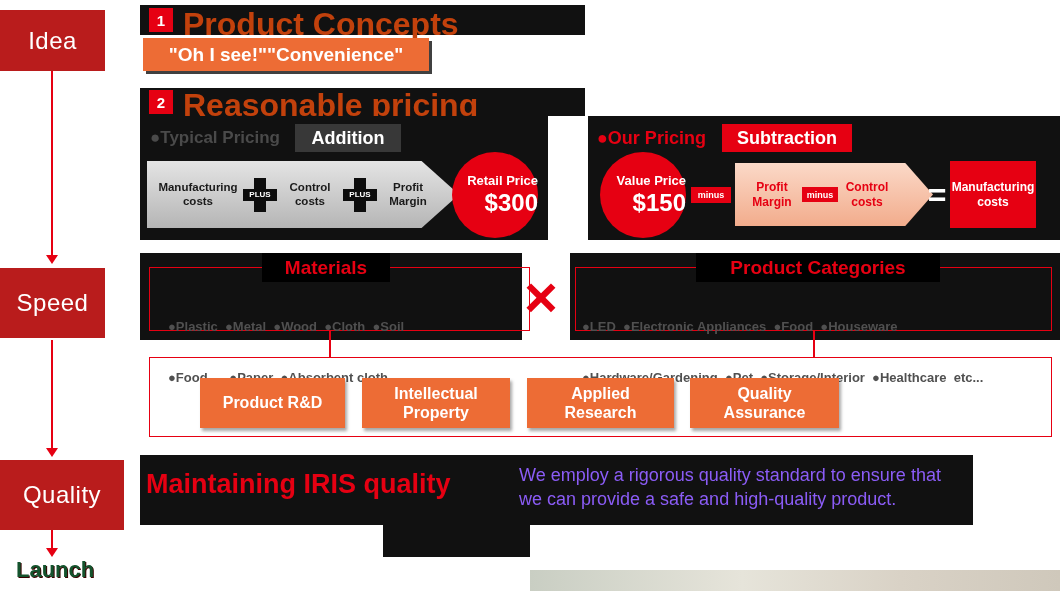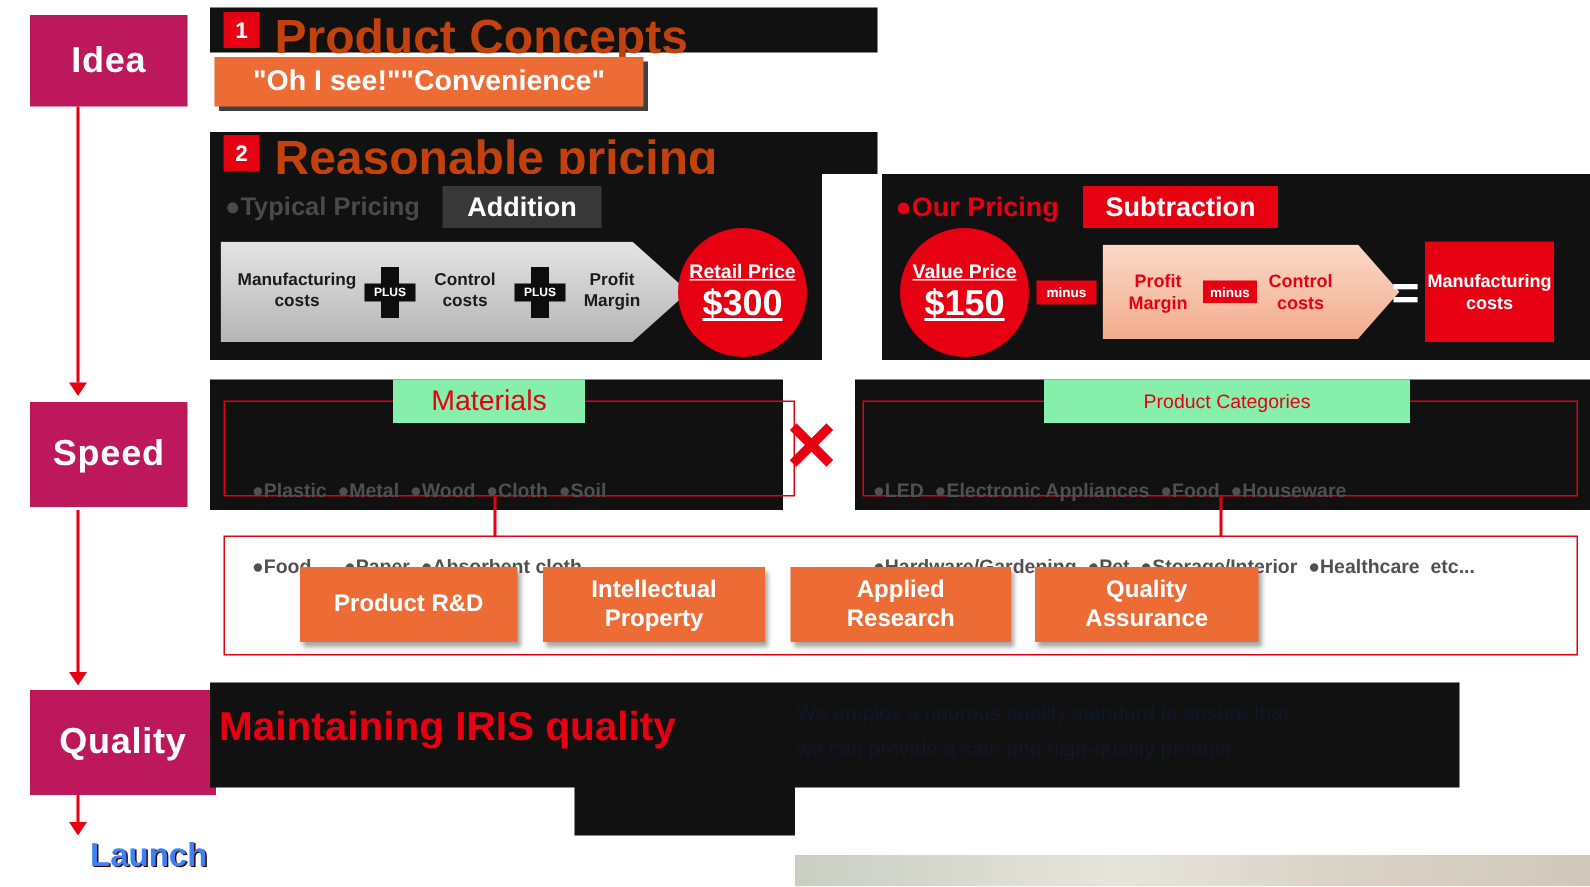--- a/index.html
+++ b/index.html
@@ -1,65 +1,65 @@
 <!DOCTYPE html>
 <html><head>
 <meta charset="utf-8">
 <style>
   * { margin:0; padding:0; box-sizing:border-box; }
   body { font-family:"Liberation Sans", sans-serif; background:#fff; }
   .stage { position:relative; width:1060px; height:591px; background:#fff; overflow:hidden; font-family:"Liberation Sans", sans-serif; }
   .abs { position:absolute; }
   .black { background:#111; }
   .flexc { display:flex; align-items:center; justify-content:center; }
-  .redfill { background:#be185d; color:#fff; font-weight:bold;margin-left:20px; }
+  .redfill { background:#b91c1c; color:#fff; font-weight:normal; }
   .railbox { font-size:24px; letter-spacing:.5px; }
   .vline { position:absolute; width:2px; background:#e60012; }
   .ahead { position:absolute; width:0; height:0; border-left:6px solid transparent; border-right:6px solid transparent; border-top:9px solid #e60012; }
   .badge { position:absolute; width:24px; height:24px; background:#e60012; color:#fff; font-weight:bold; font-size:15px; display:flex; align-items:center; justify-content:center; }
   .sec-title { position:absolute; color:#c2410c; font-weight:bold; font-size:32px; white-space:nowrap; }
   .tag { position:absolute; background:#ed6c35; color:#fff; font-weight:bold; font-size:19px; display:flex; align-items:center; justify-content:center; box-shadow:3px 3px 0 rgba(0,0,0,.75); white-space:nowrap; }
   .graylabel { position:absolute; color:#4a4a4a; font-weight:bold; font-size:17px; white-space:nowrap; }
   .redlabel { position:absolute; color:#e60012; font-weight:bold; font-size:18px; white-space:nowrap; }
   .methodbox { position:absolute; font-weight:bold; font-size:18px; color:#fff; display:flex; align-items:center; justify-content:center; }
   .chevron { position:absolute; display:flex; align-items:center; }
   .chev-gray { clip-path:polygon(0 0,88% 0,100% 50%,88% 100%,0 100%); background:linear-gradient(180deg,#e4e4e4,#b5b5b5); padding-left:8px; gap:2px; }
   .chev-pink { clip-path:polygon(0 0,86% 0,100% 50%,86% 100%,0 100%); background:linear-gradient(180deg,#fbd9c8,#f2ac8c); padding-left:10px; gap:3px; }
   .chev-item { font-weight:bold; text-align:center; line-height:1.2; }
   .gray-item { color:#1a1a1a; font-size:11.5px; }
   .pink-item { color:#e60012; font-size:12px; }
   .plus { position:relative; width:34px; height:34px; flex:0 0 34px; }
   .plus .ph { position:absolute; left:0; top:11px; width:34px; height:12px; background:#0d0d0d; }
   .plus .pv { position:absolute; left:11px; top:0; width:12px; height:34px; background:#0d0d0d; }
   .plus-label { position:absolute; left:0; top:0; width:34px; height:34px; display:flex; align-items:center; justify-content:center; color:#fff; font-size:8px; font-weight:bold; }
-  .circle { position:absolute; width:86px; height:86px; border-radius:50%; background:#e60012; color:#fff; display:flex; flex-direction:column; align-items:center; justify-content:center;text-decoration:underline; }
+  .circle { position:absolute; width:86px; height:86px; border-radius:50%; background:#e60012; color:#fff; display:flex; flex-direction:column; align-items:flex-end; justify-content:center; }
   .circ-label { font-size:13px; font-weight:bold; }
   .circ-value { font-size:24px; font-weight:bold; margin-top:1px; }
   .minusbox { background:#e60012; color:#fff; font-size:9px; font-weight:bold; display:flex; align-items:center; justify-content:center; }
   .outline { position:absolute; border:1px solid #e60012; }
-  .whitetitle { position:absolute; background:#86efac; color:#e60012; font-weight:normal; display:flex; align-items:center; justify-content:center; white-space:nowrap; }
+  .whitetitle { position:absolute; background:#000000; color:#e60012; font-weight:bold; display:flex; align-items:center; justify-content:center; white-space:nowrap; }
   .bullets { position:absolute; color:#505050; font-size:13px; font-weight:bold; line-height:17px; white-space:pre; }
   .abtn { position:absolute; top:378px; height:50px; background:#ed6c35; color:#fff; font-weight:bold; font-size:16px; display:flex; align-items:center; justify-content:center; text-align:center; line-height:1.2; box-shadow:2px 3px 3px rgba(0,0,0,.35); padding:0 6px; }
-  .desc { position:absolute; color:#0f172a; font-size:14px; line-height:24px; white-space:nowrap;margin-left:12px; }
+  .desc { position:absolute; color:#8b5cf6; font-size:18px; line-height:24px; white-space:nowrap; }
 </style>
 </head>
 <body>
 
 <div class="stage">
 
   <div class="abs redfill flexc railbox" style="left:0;top:10px;width:105px;height:61px;">Idea</div>
   <div class="vline" style="left:51px;top:71px;height:184px;"></div>
   <div class="ahead" style="left:46px;top:255px;"></div>
   <div class="abs redfill flexc railbox" style="left:0;top:268px;width:105px;height:70px;">Speed</div>
   <div class="vline" style="left:51px;top:340px;height:108px;"></div>
   <div class="ahead" style="left:46px;top:448px;"></div>
   <div class="abs redfill flexc railbox" style="left:0;top:460px;width:124px;height:70px;">Quality</div>
   <div class="vline" style="left:51px;top:530px;height:18px;"></div>
   <div class="ahead" style="left:46px;top:548px;"></div>
-  <div class="abs" style="left:16px;top:557px;color:#3b82f6;font-weight:bold;font-size:22px;text-shadow:1px 1px 0 #3a0000;margin-left:44px;">Launch</div>
+  <div class="abs" style="left:16px;top:557px;color:#14532d;font-weight:bold;font-size:22px;text-shadow:1px 1px 0 #3a0000;">Launch</div>
 
   <div class="abs black" style="left:140px;top:5px;width:445px;height:30px;"></div>
   <div class="badge" style="left:149px;top:8px;">1</div>
   <div class="sec-title" style="left:183px;top:6px;">Product Concepts</div>
   <div class="tag" style="left:143px;top:38px;width:286px;height:33px;">"Oh I see!""Convenience"</div>
 
   <div class="abs black" style="left:140px;top:88px;width:445px;height:28px;"></div>
   <div class="badge" style="left:149px;top:90px;">2</div>
   <div class="sec-title" style="left:183px;top:87px;">Reasonable pricing</div>
 
@@ -100,21 +100,21 @@
     <span class="chev-item pink-item" style="width:52px;">Control costs</span>
   </div>
   <div class="abs flexc" style="left:925px;top:172px;width:24px;height:46px;color:#fff;font-size:32px;font-weight:bold;">=</div>
   <div class="abs flexc" style="left:950px;top:161px;width:86px;height:67px;background:#e60012;color:#fff;font-size:12px;font-weight:bold;text-align:center;line-height:1.25;">Manufacturing costs</div>
 
   <div class="abs black" style="left:140px;top:253px;width:382px;height:87px;"></div>
   <div class="abs black" style="left:570px;top:253px;width:490px;height:87px;"></div>
   <div class="outline" style="left:149px;top:267px;width:381px;height:64px;"></div>
   <div class="outline" style="left:575px;top:267px;width:477px;height:64px;"></div>
   <div class="whitetitle" style="left:262px;top:253px;width:128px;height:29px;font-size:19px;">Materials</div>
-  <div class="whitetitle" style="left:696px;top:253px;width:244px;height:29px;font-size:13px;">Product Categories</div>
+  <div class="whitetitle" style="left:696px;top:253px;width:244px;height:29px;font-size:19px;">Product Categories</div>
   <div class="bullets" style="left:168px;top:284px;">
     <div>●Plastic  ●Metal  ●Wood  ●Cloth  ●Soil</div>
     <div>●Food      ●Paper  ●Absorbent cloth</div>
   </div>
   <div class="bullets" style="left:582px;top:284px;">
     <div>●LED  ●Electronic Appliances  ●Food  ●Houseware</div>
     <div>●Hardware/Gardening  ●Pet  ●Storage/Interior  ●Healthcare  etc...</div>
   </div>
   <div class="abs flexc" style="left:514px;top:264px;width:54px;height:64px;color:#e60012;font-size:58px;font-weight:bold;">×</div>
 

